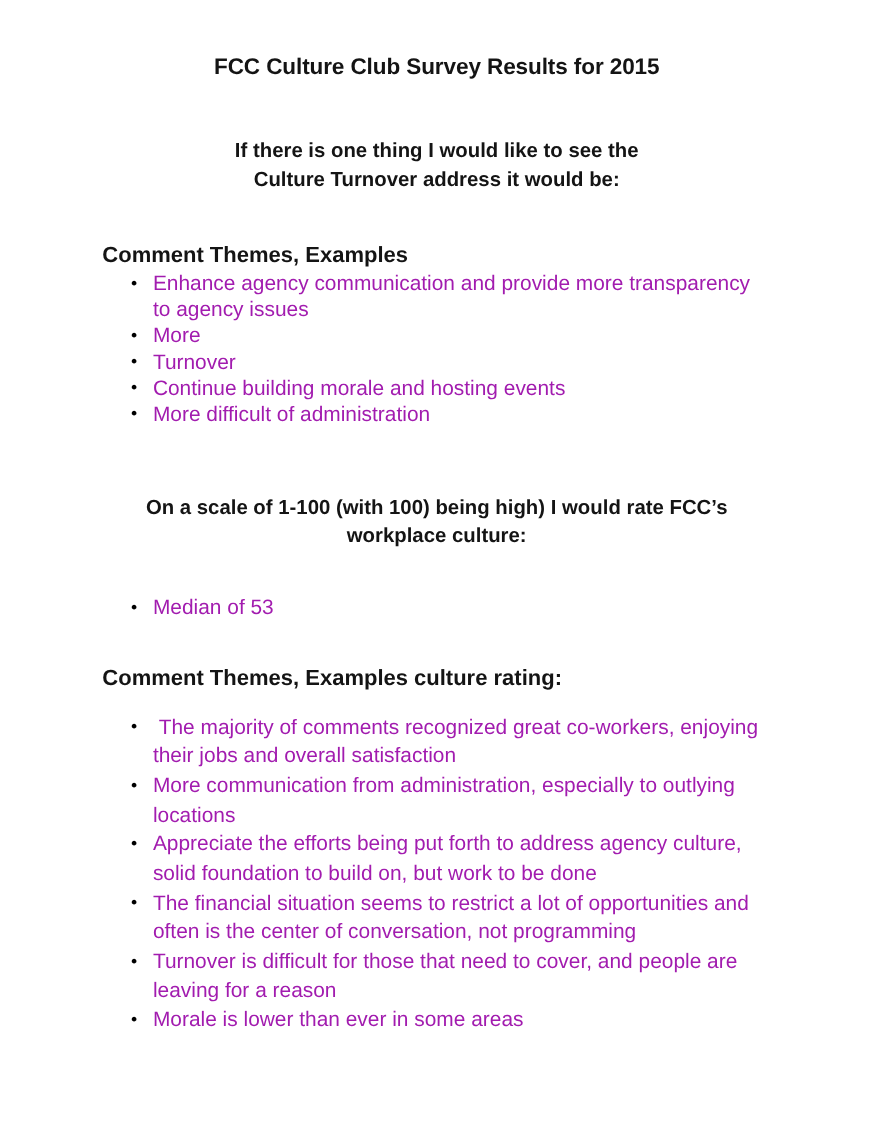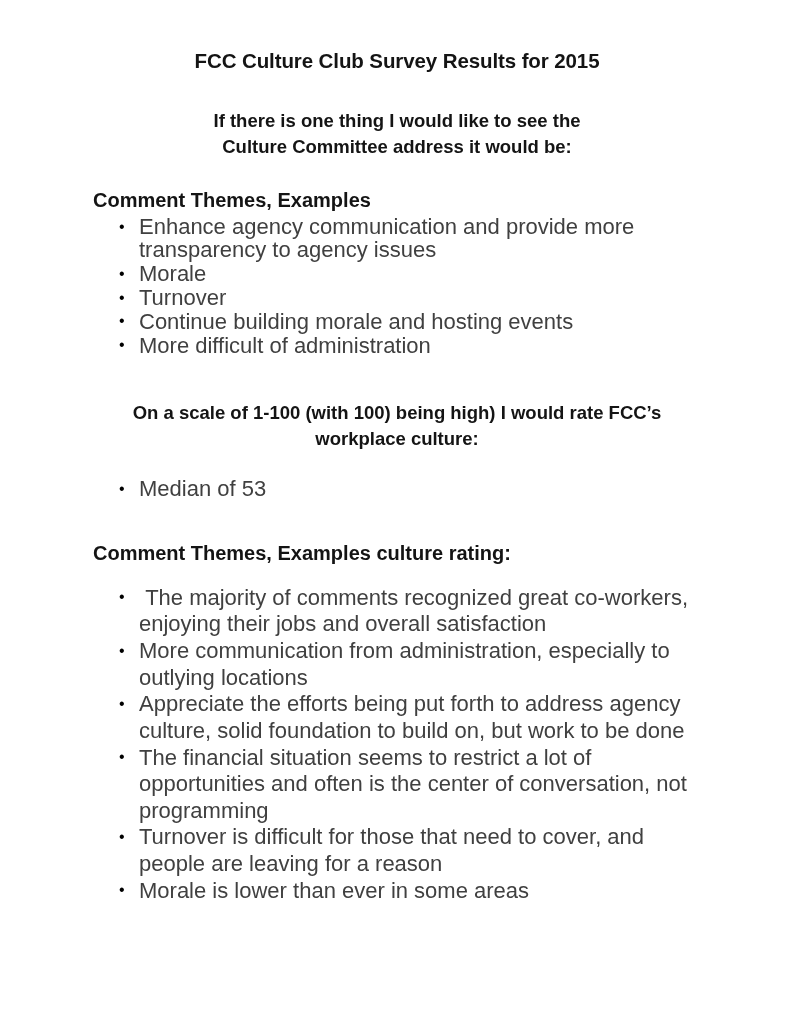--- a/index.html
+++ b/index.html
@@ -38,21 +38,21 @@
     margin: 0;
     padding-top: 48px;
     line-height: 25px;
     color: #141414;
   }
   .centered-heading {
     font-size: 18.5px;
     font-weight: bold;
     text-align: center;
     line-height: 25.5px;
-    margin: 0;
+    margin: 16px;
     color: #141414;
   }
   .centered-heading .hl {
     display: block;
   }
   .section-heading {
     font-size: 20px;
     font-weight: bold;
     text-align: left;
     line-height: 24px;
@@ -70,22 +70,22 @@
   .gap-h2-list3   { height: 20px; }
 
   
   ul.bullets {
     list-style: none;
     margin: 0;
     padding: 0;
   }
   ul.bullets > li {
     position: relative;
-    font-size: 22px;
-    color: #404040;
+    font-size: 19px;
+    color: #a21caf;
     padding-left: 46px;
     box-sizing: border-box;
   }
   ul.bullets > li::before {
     content: "\2022";
     position: absolute;
     left: 26px;
     top: -0.5px;
     font-size: 16px;
     line-height: inherit;
@@ -115,35 +115,35 @@
 
 <div class="page">
   <div class="content">
 
     <h1 class="doc-title">FCC Culture Club Survey Results for 2015</h1>
 
     <div class="gap-title-q1"></div>
 
     <h2 class="centered-heading">
       <span class="hl">If there is one thing I would like to see the</span>
-      <span class="hl">Culture Committee address it would be:</span>
+      <span class="hl">Culture Turnover address it would be:</span>
     </h2>
 
     <div class="gap-q1-h1"></div>
 
     <h3 class="section-heading">Comment Themes, Examples</h3>
 
     <div class="gap-h1-list1"></div>
 
     <ul class="bullets list-tight">
       <li>
         <span class="nowrap-fix">Enhance agency communication and provide more transparency to agency issues</span>
       </li>
       <li>
-        <span class="nowrap-fix">Morale</span>
+        <span class="nowrap-fix">More</span>
       </li>
       <li>
         <span class="nowrap-fix">Turnover</span>
       </li>
       <li>
         <span class="nowrap-fix">Continue building morale and hosting events</span>
       </li>
       <li>
         <span class="nowrap-fix">More difficult of administration</span>
       </li>

